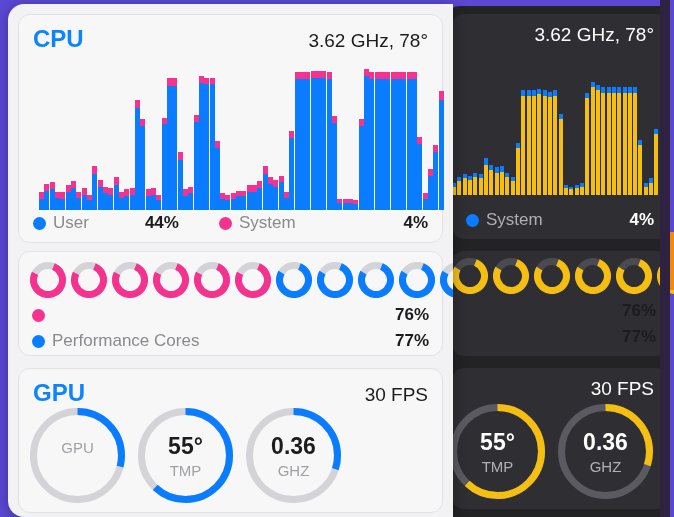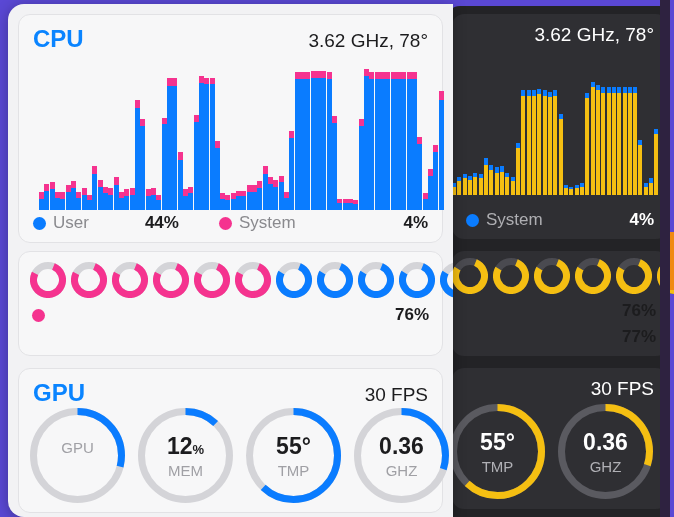--- a/index.html
+++ b/index.html
@@ -727,45 +727,40 @@
           </svg></div>
         <div class="ring"><svg width="36" height="36">
             <circle cx="18" cy="18" r="14.5" fill="none" stroke="#d4d4d8" stroke-width="7"></circle>
             <circle cx="18" cy="18" r="14.5" fill="none" stroke="#0a7cff" stroke-width="7" stroke-dasharray="70.15176395466008 91.106186954104" transform="rotate(-68 18 18)"></circle>
           </svg></div>
       </div>
     <div class="core-legend cl-1">
       <span class="dot" style="background:#f5338f"></span>
       <span class="num">76%</span>
     </div>
+    <div class="core-legend cl-2">
+      <span class="dot" style="background:#0a7cff"></span>
+      <span class="lbl">Performance Cores</span>
+      <span class="num">77%</span>
+    </div>
 
     <div class="card lt-gpu">
       <div class="hdr">
         <span class="hdr-title">GPU</span>
         <span class="hdr-val">30 FPS</span>
       </div>
     </div>
     <div class="gauges lt-gauges" id="light-gauges">
         <div class="gauge">
           <svg width="95" height="95">
             <circle cx="47.5" cy="47.5" r="44" fill="none" stroke="#d4d4d8" stroke-width="7"></circle>
             <circle cx="47.5" cy="47.5" r="44" fill="none" stroke="#0a7cff" stroke-width="7" stroke-dasharray="80.17344451961151 276.46015351590177" transform="rotate(-90 47.5 47.5)"></circle>
           </svg>
           <div class="g-txt">
             <div class="g-sub">GPU</div>
-          </div>
-        </div>
-        <div class="gauge">
-          <svg width="95" height="95">
-            <circle cx="47.5" cy="47.5" r="44" fill="none" stroke="#d4d4d8" stroke-width="7"></circle>
-            <circle cx="47.5" cy="47.5" r="44" fill="none" stroke="#0a7cff" stroke-width="7" stroke-dasharray="33.17521842190821 276.46015351590177" transform="rotate(-90 47.5 47.5)"></circle>
-          </svg>
-          <div class="g-txt">
-            <div class="g-main">12<span class="g-unit">%</span></div>
-            <div class="g-sub">MEM</div>
           </div>
         </div>
         <div class="gauge">
           <svg width="95" height="95">
             <circle cx="47.5" cy="47.5" r="44" fill="none" stroke="#d4d4d8" stroke-width="7"></circle>
             <circle cx="47.5" cy="47.5" r="44" fill="none" stroke="#0a7cff" stroke-width="7" stroke-dasharray="171.40529517985908 276.46015351590177" transform="rotate(-90 47.5 47.5)"></circle>
           </svg>
           <div class="g-txt">
             <div class="g-main">55<span class="g-unit" style="font-size: 23px;">°</span></div>
             <div class="g-sub">TMP</div>

